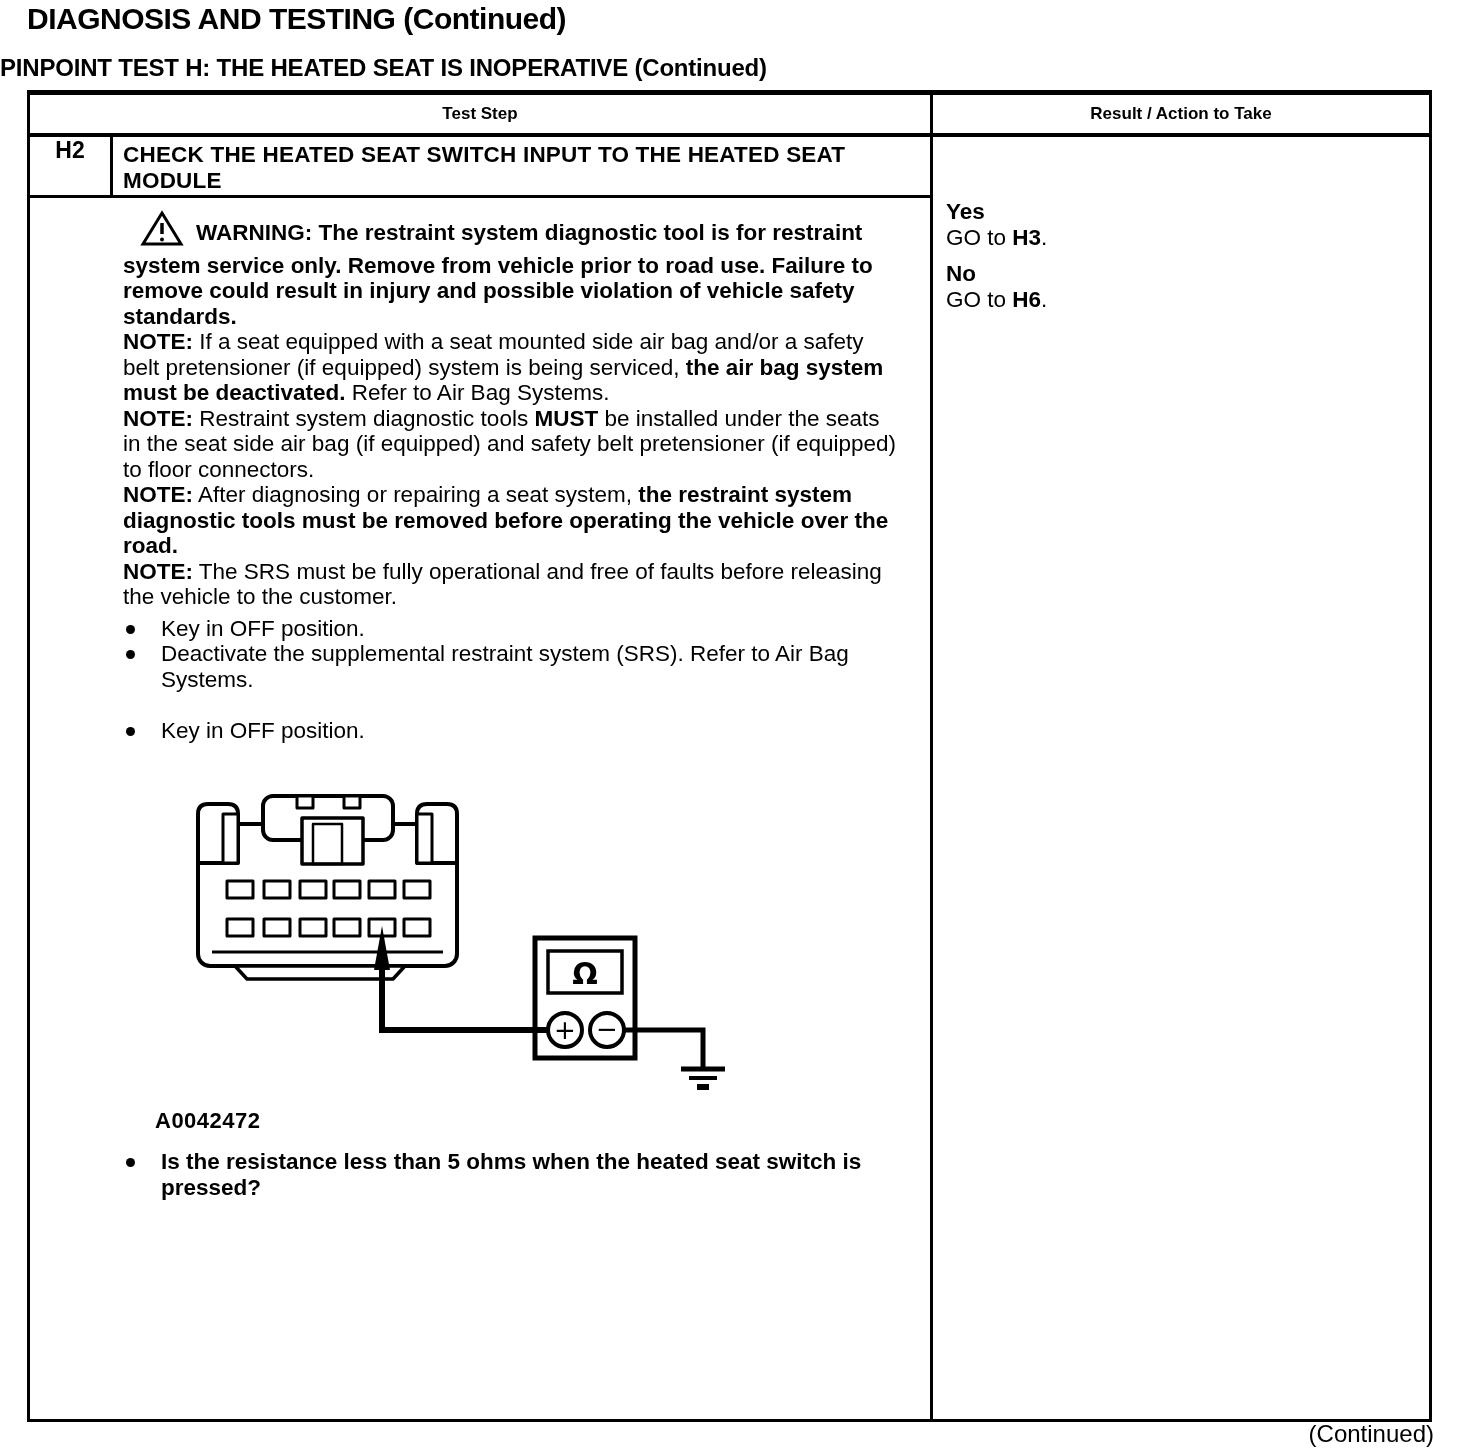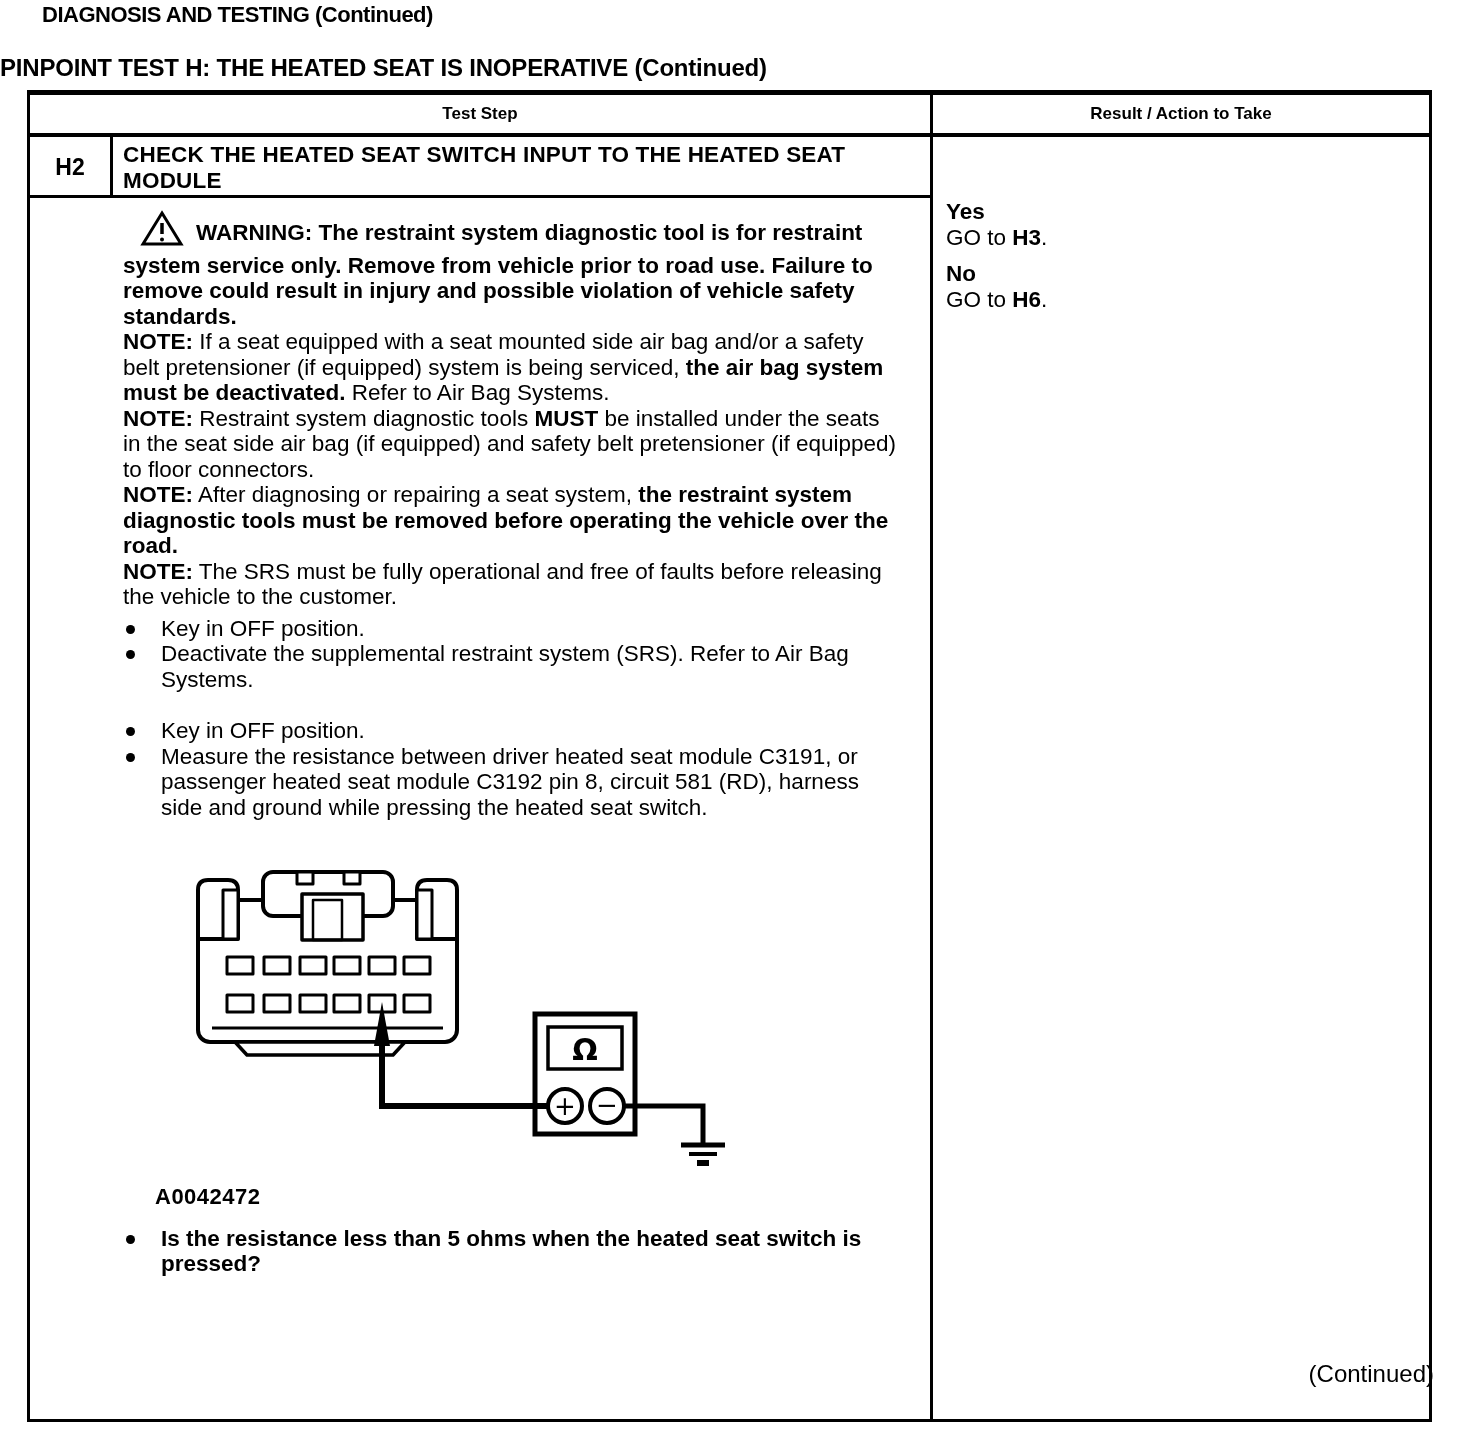--- a/index.html
+++ b/index.html
@@ -1,35 +1,35 @@
 <!DOCTYPE html>
 <html><head>
 <meta charset="utf-8">
 <style>
   html,body{margin:0;padding:0;background:#fff;}
   .page{position:relative;width:1472px;height:1454px;background:#fff;color:#000;
         font-family:"Liberation Sans",sans-serif;overflow:hidden;}
 
-  .main-title{position:absolute;left:42px;top:2px;margin:0;font-size:22px;font-weight:bold;
+  .main-title{position:absolute;left:27px;top:2px;margin:0;font-size:30px;font-weight:bold;
               letter-spacing:-0.5px;}
   .sub-title{position:absolute;left:0;right:40px;top:54px;margin:0;text-align:left;
              font-size:24px;font-weight:bold;letter-spacing:-0.2px;}
 
   .pp-table{position:absolute;left:27px;top:90px;width:1399px;height:1324px;
             border:3px solid #000;border-top-width:5px;display:flex;flex-direction:column;}
   .header-row{display:flex;height:38px;border-bottom:4px solid #000;}
   .th{display:flex;align-items:center;justify-content:center;font-weight:bold;font-size:17px;}
   .th.left{width:900px;border-right:3px solid #000;}
   .th.right{flex:1;}
 
   .body-row{flex:1;display:flex;min-height:0;}
   .left-col{width:900px;border-right:3px solid #000;display:flex;flex-direction:column;}
   .h2-row{display:flex;border-bottom:3px solid #000;height:58px;}
   .step-id{width:80px;border-right:3px solid #000;text-align:center;font-weight:bold;
-           font-size:23px;padding-top:17px;}
+           font-size:23px;padding-top:0;}
   .step-title{flex:1;font-weight:bold;font-size:22.5px;line-height:26px;padding:5px 8px 0 10px;
               letter-spacing:0.2px;}
 
   .content{flex:1;padding:12px 16px 0 93px;font-size:22.5px;line-height:25.5px;}
   .content p{margin:0;max-width:778px;}
   .b{font-weight:bold;margin-top:19px;}
   p.warning{font-weight:bold;text-indent:0;}
   .wicon{display:inline-block;vertical-align:-7px;margin:0 12px 0 17px;}
   .note{margin:0;}
   .n1{margin-top:6px;}
@@ -45,21 +45,21 @@
   ul.bb{margin-top:26px;}
   ul.q{margin-top:16px;font-weight:bold;}
 
   svg.diagram{display:block;margin:42px 0 0 27px;}
   .figlabel{font-weight:bold;font-size:22px;margin:2px 0 0 32px;letter-spacing:0.5px;}
 
   .right-col{flex:1;padding:62px 12px 0 13px;font-size:22.5px;line-height:25.5px;}
   .r-label{font-weight:bold;}
   .r-gap{margin-top:11px;}
 
-  .footer{position:absolute;right:38px;top:1360px;font-size:24px;}
+  .footer{position:absolute;right:38px;top:1420px;font-size:24px;}
 </style>
 </head>
 <body>
 
 <div class="page">
 
   <h1 class="main-title">DIAGNOSIS AND TESTING (Continued)</h1>
   <h2 class="sub-title">PINPOINT TEST  H: THE HEATED SEAT IS INOPERATIVE (Continued)</h2>
 
   <div class="pp-table">
@@ -89,21 +89,20 @@
           <p class="note n3"><span class="b">NOTE:</span><span> After diagnosing or repairing a seat system, </span><span class="b">the restraint system diagnostic tools must be removed before operating the vehicle over the road.</span></p>
           <p class="note n4"><span class="b">NOTE:</span><span> The SRS must be fully operational and free of faults before releasing the vehicle to the customer.</span></p>
 
           <ul class="blist a">
             <li><span class="dot"></span><span>Key in OFF position.</span></li>
             <li><span class="dot"></span><span>Deactivate the supplemental restraint system (SRS). Refer to Air Bag Systems.</span></li>
           </ul>
 
           <ul class="blist bb">
             <li><span class="dot"></span><span>Key in OFF position.</span></li>
-            <li><span class="dot"></span><span>Measure the resistance between driver heated seat module C3191, or passenger heated seat module C3192 pin 8, circuit 581 (RD), harness side and ground while pressing the heated seat switch.</span></li>
           </ul>
 
           <svg class="diagram" width="620" height="320" viewBox="0 0 620 320">
 
             <g stroke="#000" fill="#fff" stroke-linejoin="round">
               <rect x="48" y="38" width="259" height="142" rx="12" stroke-width="4"></rect>
               <path d="M85 180 L255 180 L243 193 L97 193 Z" stroke-width="3.5"></path>
               <path d="M62 166 H293" stroke-width="3" fill="none"></path>
 
               <path d="M48 77 V28 Q48 18 58 18 H78 Q88 18 88 28 V77 Z" stroke-width="4"></path>

